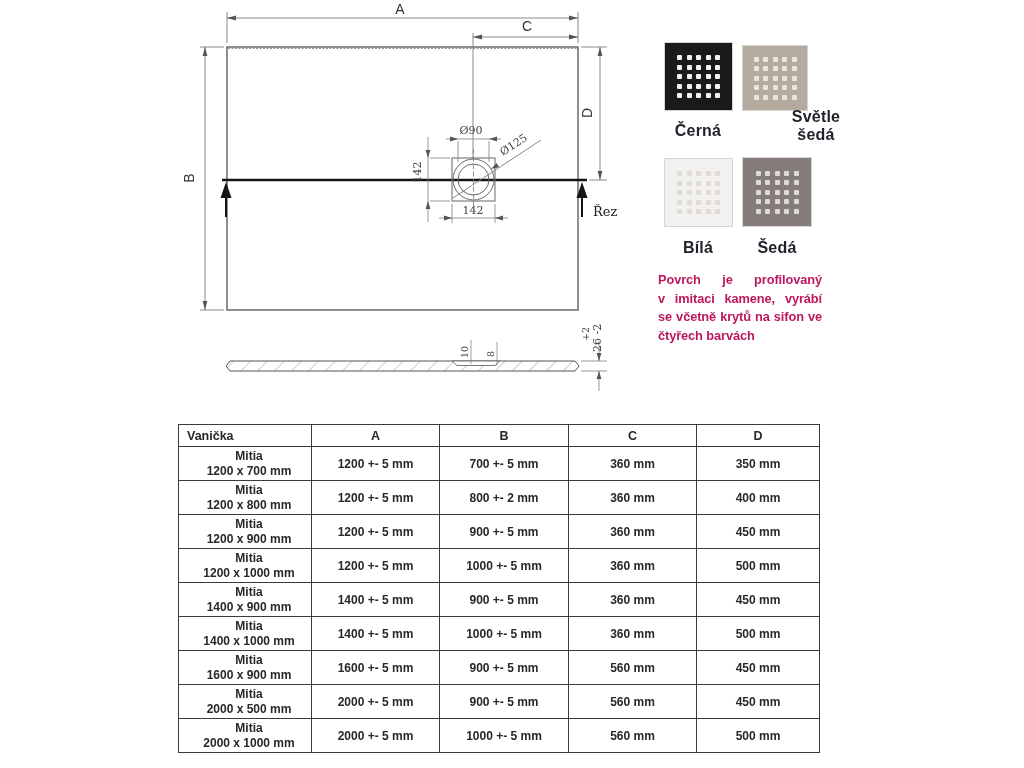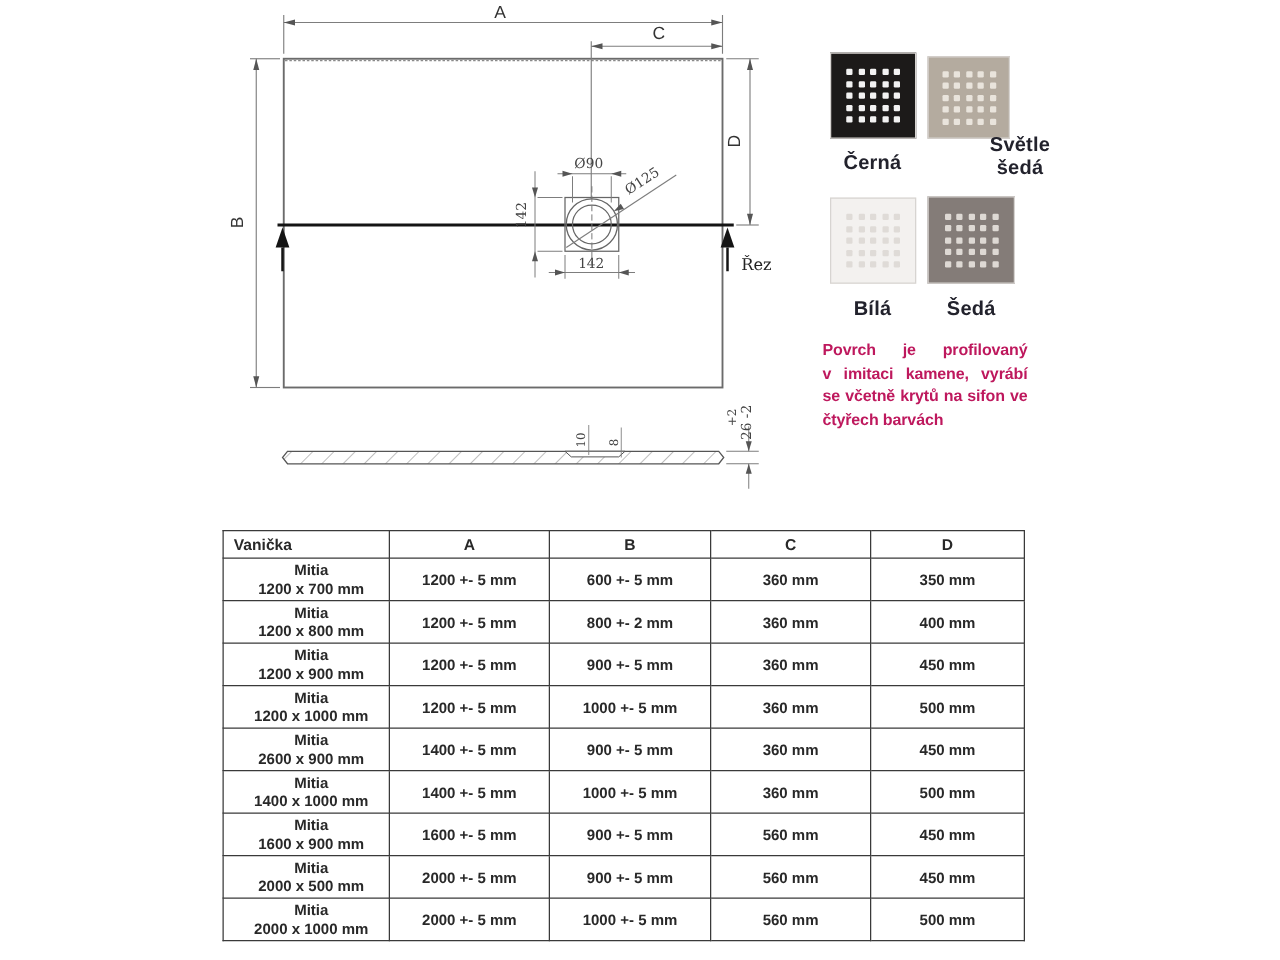--- a/index.html
+++ b/index.html
@@ -309,21 +309,21 @@
       <th>D</th>
     </tr>
   </thead>
   <tbody>
       <tr>
         <td class="name-cell">
           <div>Mitia</div>
           <div>1200 x 700 mm</div>
         </td>
         <td>1200 +- 5 mm</td>
-        <td>600 +- 5 mm</td>
+        <td>700 +- 5 mm</td>
         <td>360 mm</td>
         <td>350 mm</td>
       </tr>
       <tr>
         <td class="name-cell">
           <div>Mitia</div>
           <div>1200 x 800 mm</div>
         </td>
         <td>1200 +- 5 mm</td>
         <td>800 +- 2 mm</td>
@@ -346,21 +346,21 @@
           <div>1200 x 1000 mm</div>
         </td>
         <td>1200 +- 5 mm</td>
         <td>1000 +- 5 mm</td>
         <td>360 mm</td>
         <td>500 mm</td>
       </tr>
       <tr>
         <td class="name-cell">
           <div>Mitia</div>
-          <div>2600 x 900 mm</div>
+          <div>1400 x 900 mm</div>
         </td>
         <td>1400 +- 5 mm</td>
         <td>900 +- 5 mm</td>
         <td>360 mm</td>
         <td>450 mm</td>
       </tr>
       <tr>
         <td class="name-cell">
           <div>Mitia</div>
           <div>1400 x 1000 mm</div>

